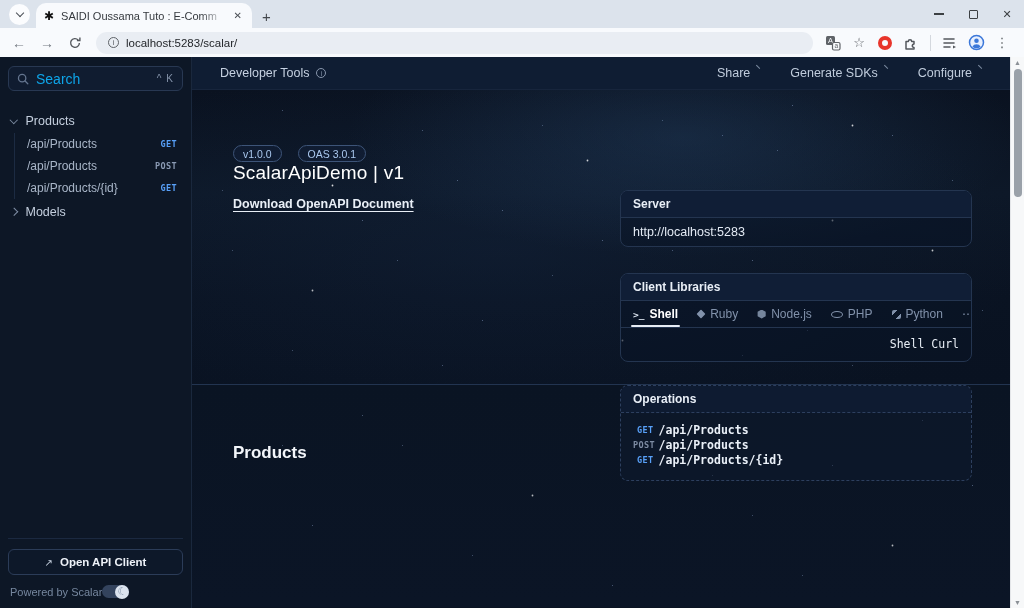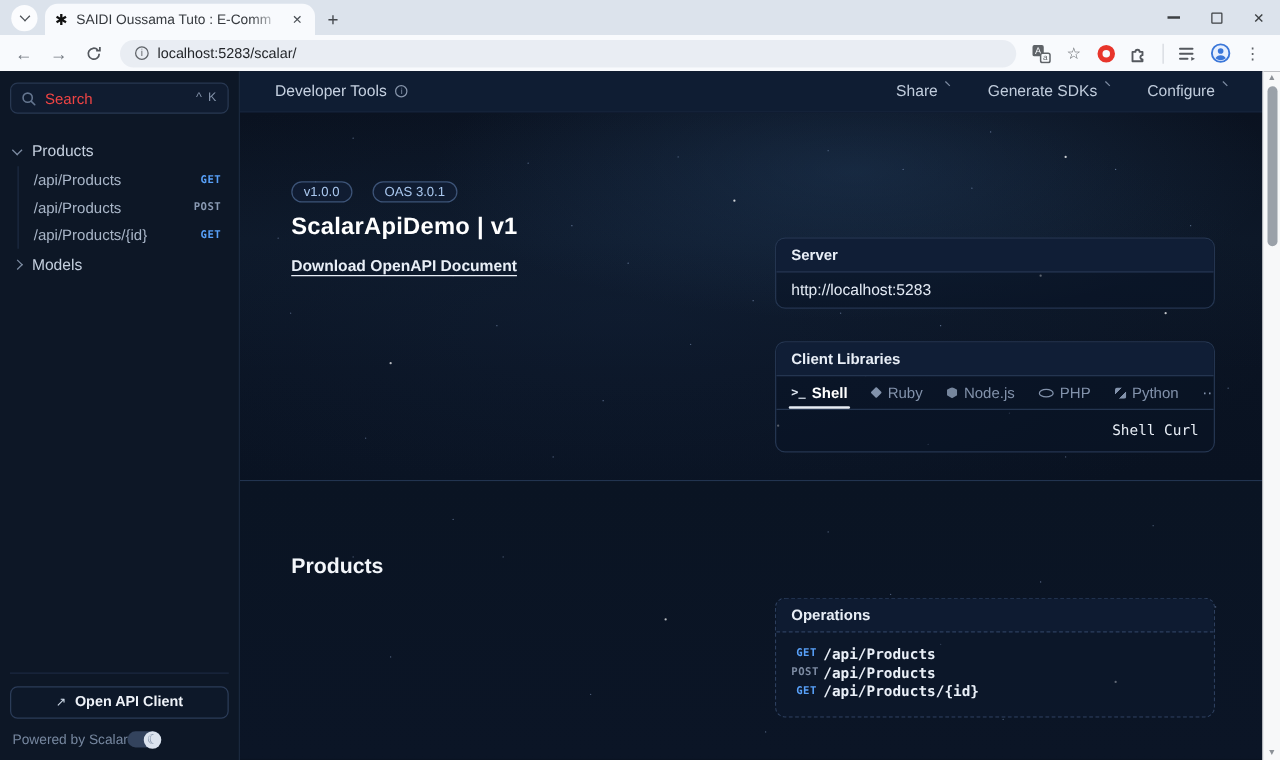--- a/index.html
+++ b/index.html
@@ -41,21 +41,21 @@
   .kebab { font-size:13px; color:#5f6368; letter-spacing:0; }
 
   
   .app { height:551px; display:flex; background:#0a1322; }
 
   
   .sidebar { width:192px; flex:none; background:#0d1726; border-right:1px solid #1a283d;
     display:flex; flex-direction:column; padding:9px 8px 10px; }
   .searchbox { height:25px; border:1px solid #283852; border-radius:6px; background:#101c30;
     display:flex; align-items:center; padding:0 8px; gap:7px; cursor:text; }
-  .searchbox .ph { font-size:12px; color:#ef4444; flex:1; }
+  .searchbox .ph { font-size:14px; color:#0ea5e9; flex:1; }
   .searchbox .sc { font-size:10px; color:#8493aa; letter-spacing:1px; }
   .nav { margin-top:17px; }
   .group-row { height:25px; display:flex; align-items:center; gap:9px; color:#c4cfde; font-size:12.5px;
     padding-left:3px; cursor:pointer; }
   .gchev { width:5.5px; height:5.5px; border-right:1.4px solid #7d8ca2; border-bottom:1.4px solid #7d8ca2; }
   .gchev.down { transform:rotate(45deg); margin-top:-2px; }
   .gchev.right { transform:rotate(-45deg); }
   .ep-list { border-left:1px solid #1c2b42; margin-left:6px; padding-left:0; }
   .ep-row { height:22px; display:flex; align-items:center; padding:0 6px 0 12px; cursor:pointer; }
   .ep-path { flex:1; font-size:12px; color:#a9b6c8; }
@@ -115,21 +115,21 @@
       210px 60px 0 0 rgba(185,210,255,.4), 340px 110px 0 .4px rgba(255,255,255,.7), 470px 40px 0 0 rgba(185,210,255,.45),
       560px 130px 0 0 rgba(185,210,255,.4), 640px 80px 0 0 rgba(185,210,255,.5), 730px 35px 0 0 rgba(185,210,255,.4),
       120px 140px 0 0 rgba(185,210,255,.45), 280px 170px 0 0 rgba(185,210,255,.4), 700px 160px 0 .4px rgba(255,255,255,.7),
       420px 200px 0 0 rgba(185,210,255,.45), 90px 60px 0 0 rgba(185,210,255,.4), 780px 100px 0 0 rgba(185,210,255,.5),
       520px 90px 0 0 rgba(185,210,255,.4), 170px 30px 0 0 rgba(185,210,255,.45), 610px 190px 0 0 rgba(185,210,255,.4); }
 
   .hero-left { margin-top:55px; position:relative; z-index:1; }
   .badges { display:flex; gap:16px; }
   .pill { border:1px solid #3d5478; border-radius:10px; padding:1.5px 9px; font-size:10.5px; color:#aac8ef;
     background:rgba(18,32,56,.6); }
-  .page-title { margin-top:9px; font-size:19px; font-weight:bold; color:#ffffff; letter-spacing:.2px;text-align:center; }
+  .page-title { font-size:19px; font-weight:normal; color:#ffffff; letter-spacing:.2px; }
   .dl-link { margin-top:13px; display:inline-block; font-size:12.5px; font-weight:bold; color:#e9eff7;
     text-decoration:underline; text-underline-offset:3px; cursor:pointer; }
 
   .hero-right { margin-left:auto; width:352px; margin-top:100px; position:relative; z-index:1; flex:none; }
   .card { border:1px solid #243550; border-radius:8px; overflow:hidden; background:rgba(10,20,38,.55); }
   .card-head { padding:6px 12px; background:#101e36; border-bottom:1px solid #243550; font-size:12px;
     font-weight:bold; color:#e8eef6; }
   .card-body { padding:7px 12px; font-size:12.5px; color:#e3eaf4; }
   .client-card { margin-top:26px; }
   .lib-tabs { display:flex; align-items:stretch; height:27px; padding:0 12px; border-bottom:1px solid #243550;
@@ -145,21 +145,21 @@
   .i-node { width:9px; height:9px; background:#8292ab;
     clip-path:polygon(50% 0%,95% 25%,95% 75%,50% 100%,5% 75%,5% 25%); opacity:.9; }
   .i-php { width:12px; height:7px; border:1.4px solid #8292ab; border-radius:50%; }
   .i-python { width:9px; height:9px; background:
     linear-gradient(135deg,#8292ab 50%,transparent 50%) top left/6px 6px no-repeat,
     linear-gradient(315deg,#8292ab 50%,transparent 50%) bottom right/6px 6px no-repeat; border-radius:2px; }
   .i-more::before { content:"⋯"; font-size:12px; color:#8292ab; line-height:0; }
   .code { font-family:"DejaVu Sans Mono", monospace; font-size:11.5px; color:#e8eef6; padding:9px 12px 10px;text-align:right; }
 
   .prod-title { margin-top:58px; font-size:17px; font-weight:bold; color:#f3f6fa; position:relative; z-index:1; }
-  .prod-right { margin-left:auto; width:352px; margin-top:93px; position:relative; z-index:1; flex:none; }
+  .prod-right { margin-left:auto; width:352px; position:relative; z-index:1; flex:none; }
   .ops-card { border:1px dashed #2d3f5e; border-radius:8px; background:rgba(14,25,46,.5); overflow:hidden; }
   .ops-head { padding:6px 12px; border-bottom:1px dashed #2d3f5e; background:#0e1b31; font-size:12px;
     font-weight:bold; color:#e8eef6; }
   .ops-body { padding:10px 12px 12px; }
   .op-row { display:flex; font-family:"DejaVu Sans Mono", monospace; font-size:11.5px; line-height:15px;
     cursor:pointer; }
   .op-method { width:4ch; text-align:right; margin-right:1ch; font-weight:bold; flex:none; }
   .op-path { color:#eaf0f8; font-weight:bold; }
   .op-row .m-post { color:#7e8ca3; }
 

